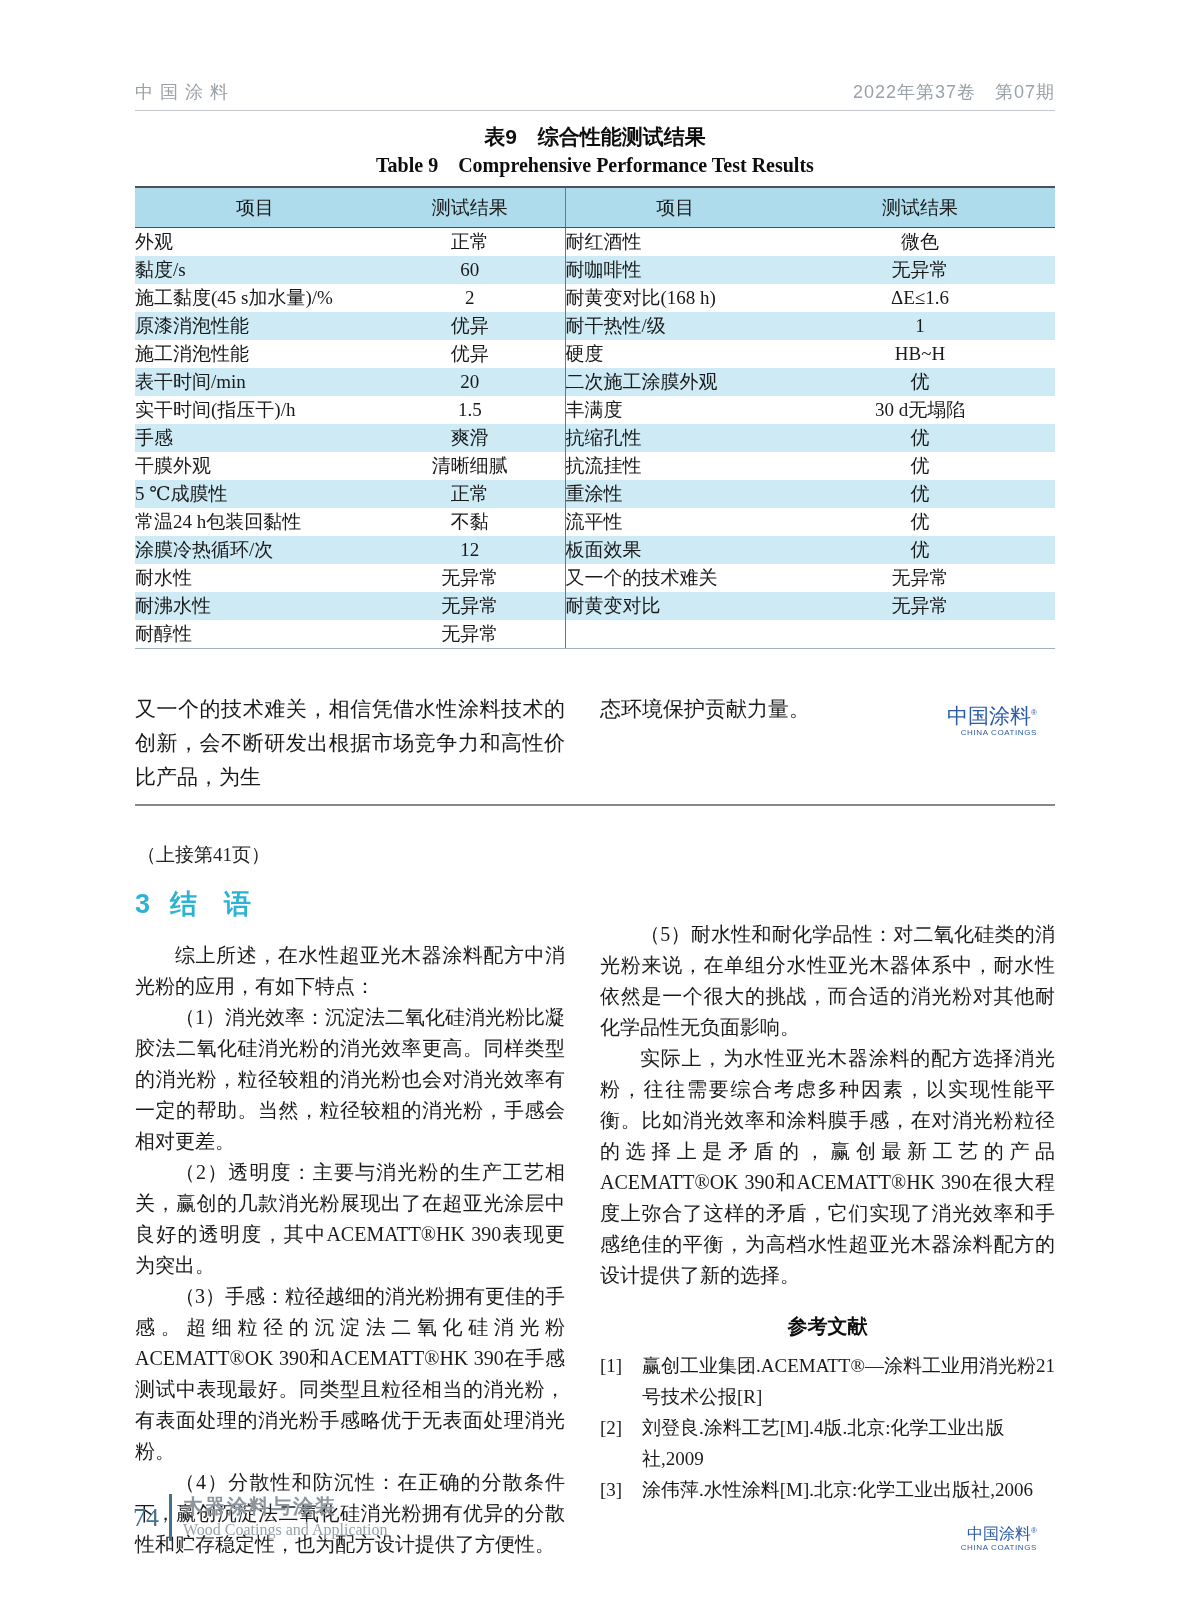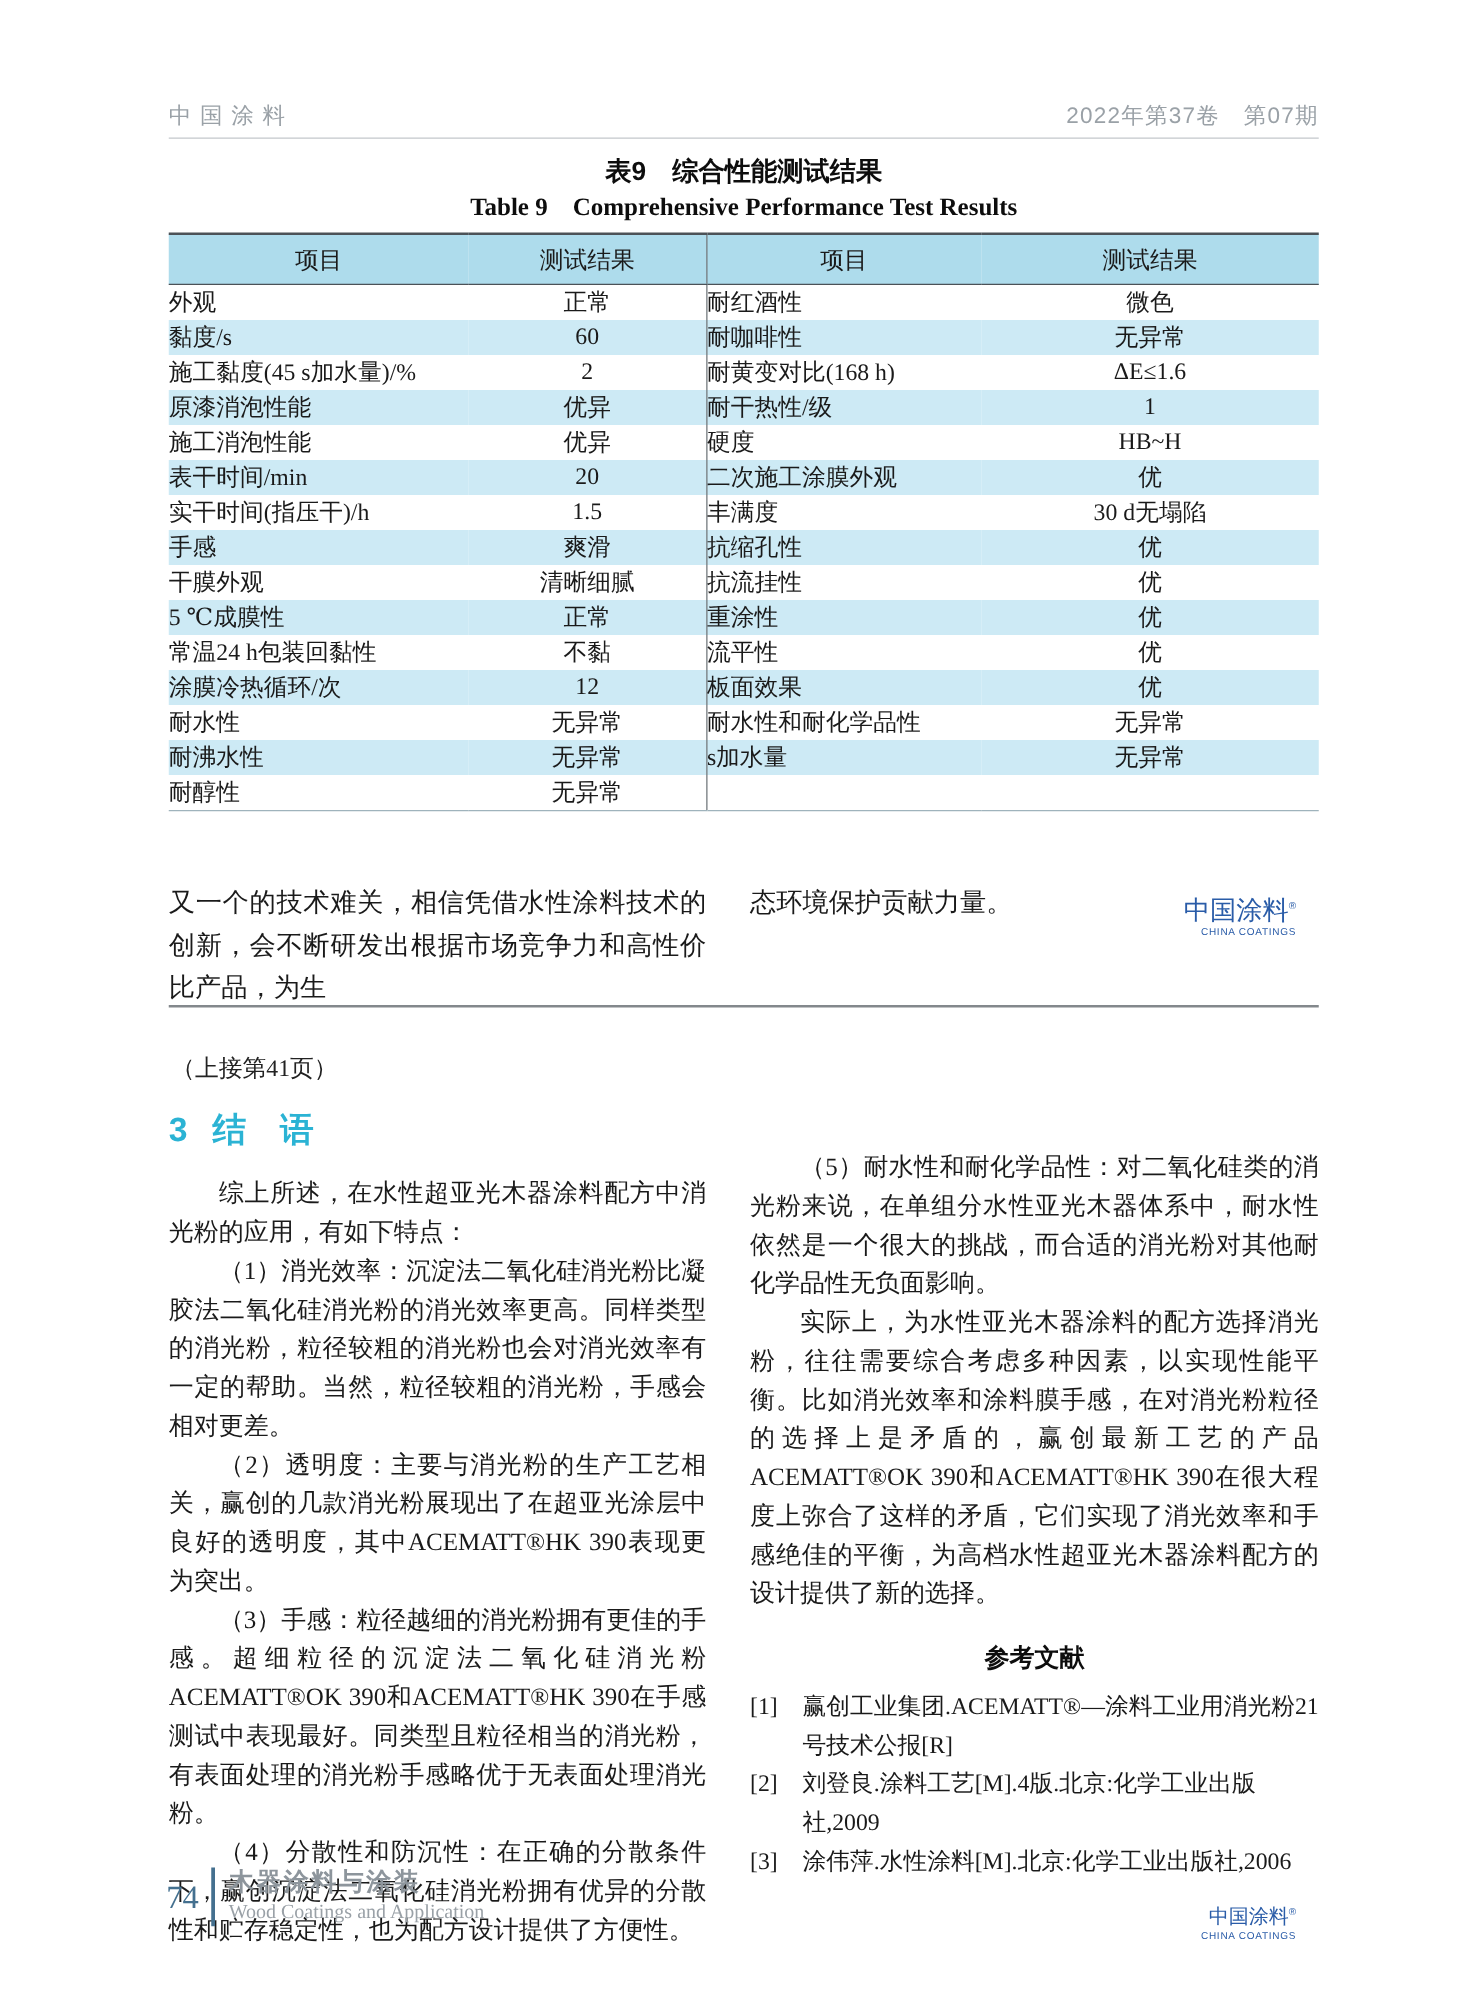--- a/index.html
+++ b/index.html
@@ -29,21 +29,21 @@
     border-top:2px solid #4c5257;border-bottom:1px solid #4c5257;}
   table.perf td{height:28px;padding:0;}
   table.perf tbody tr:nth-child(even) td{background:var(--table_stripe,#cdeaf5);}
   table.perf tbody tr:last-child td{border-bottom:1px solid #9fb3bc;}
   td.lab{text-align:left;padding-left:13px;}
   td.val{text-align:center;}
   .divline{border-left:1px solid #6f7579;}
 
   
   .after-table{position:absolute;top:692px;left:135px;width:920px;display:flex;gap:35px;
-    font-size:21px;line-height:34px;margin-top:13px;}
+    font-size:21px;line-height:34px;}
   .at-left{width:430px;text-align:justify;}
   .at-right{width:455px;position:relative;}
 
   
   .logo{font-family:"Liberation Sans","DejaVu Sans",sans-serif;color:var(--logo_blue,#2a5ca8);
         text-align:right;line-height:1.15;}
   .logo-reg{font-size:8px;vertical-align:super;}
   .logo-en{font-size:8px;letter-spacing:0.6px;}
   .logo-float{position:absolute;top:12px;right:18px;}
 
@@ -173,27 +173,27 @@
         </tr>
         <tr>
           <td class="lab">涂膜冷热循环/次</td>
           <td class="val">12</td>
           <td class="lab divline">板面效果</td>
           <td class="val">优</td>
         </tr>
         <tr>
           <td class="lab">耐水性</td>
           <td class="val">无异常</td>
-          <td class="lab divline">耐水性和耐化学品性</td>
+          <td class="lab divline">又一个的技术难关</td>
           <td class="val">无异常</td>
         </tr>
         <tr>
           <td class="lab">耐沸水性</td>
           <td class="val">无异常</td>
-          <td class="lab divline">s加水量</td>
+          <td class="lab divline">耐黄变对比</td>
           <td class="val">无异常</td>
         </tr>
         <tr>
           <td class="lab">耐醇性</td>
           <td class="val">无异常</td>
           <td class="lab divline"></td>
           <td class="val"></td>
         </tr>
       </tbody>
   </table>

